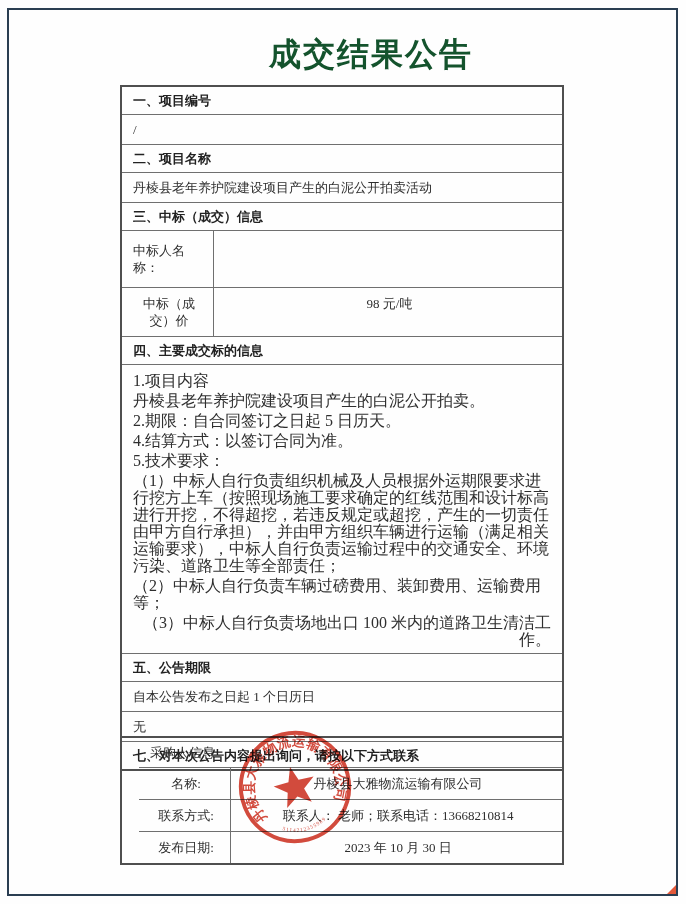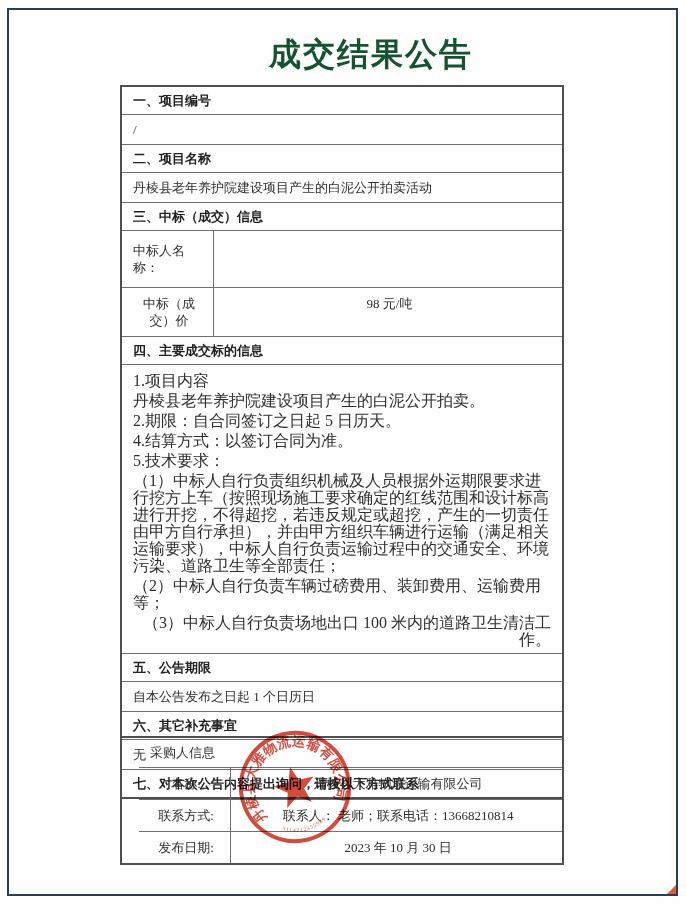--- a/index.html
+++ b/index.html
@@ -98,21 +98,20 @@
       <p>4.结算方式：以签订合同为准。</p>
       <p>5.技术要求：</p>
       <p>（1）中标人自行负责组织机械及人员根据外运期限要求进行挖方上车（按照现场施工要求确定的红线范围和设计标高进行开挖，不得超挖，若违反规定或超挖，产生的一切责任由甲方自行承担），并由甲方组织车辆进行运输（满足相关运输要求），中标人自行负责运输过程中的交通安全、环境污染、道路卫生等全部责任；</p>
       <p>（2）中标人自行负责车辆过磅费用、装卸费用、运输费用等；</p>
       <p>（3）中标人自行负责场地出口 100 米内的道路卫生清洁工作。</p>
     </div>
 
     <div class="t-row heading-row">五、公告期限</div>
     <div class="t-row value-row">自本公告发布之日起 1 个日历日</div>
 
-    <div class="t-row heading-row">六、其它补充事宜</div>
     <div class="t-row value-row">无</div>
 
     <div class="t-row heading-row">七、对本次公告内容提出询问，请按以下方式联系</div>
   </div>
 
   <div class="doc-table table-buyer">
     <div class="t-row value-row">采购人信息</div>
     <div class="t-row pair-row pad-md">
       <div class="pair-label">名称:</div>
       <div class="pair-value">丹棱县大雅物流运输有限公司</div>

